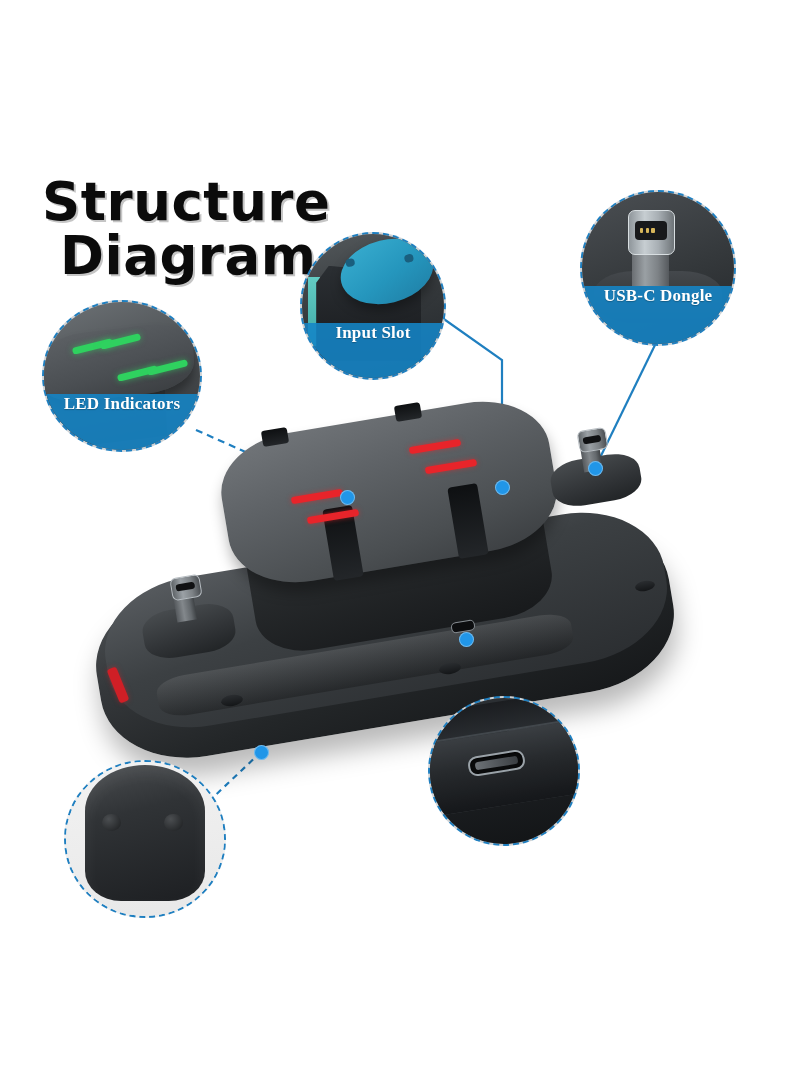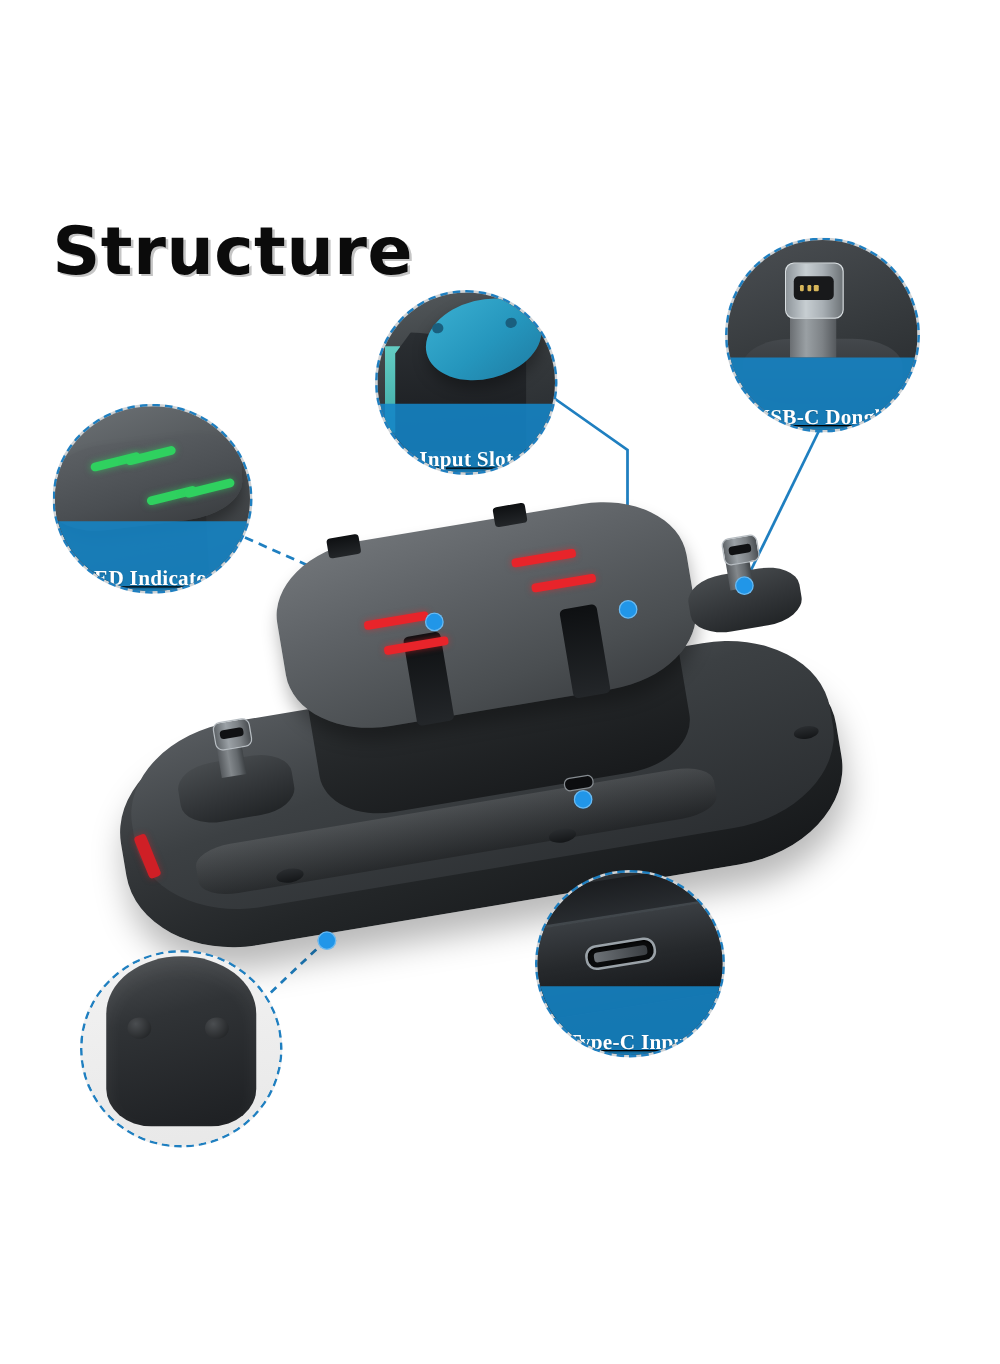--- a/index.html
+++ b/index.html
@@ -49,23 +49,22 @@
     position: absolute;
     inset: 0;
     overflow: hidden;
   }
   .callout .banner {
     position: absolute;
     left: 0; right: 0; bottom: 0;
     height: 38%;
     background: rgba(20,133,199,0.88);
     display: flex;
-    align-items: flex-end;
+    align-items: flex-start;
     justify-content: center;
-    text-decoration: underline;
   }
   .callout .banner span {
     font-family: "Liberation Serif", serif;
     font-weight: 700;
     color: #ffffff;
     font-size: 17px;
     letter-spacing: 0.2px;
     text-shadow: 0 1px 1px rgba(0,0,0,0.25);
     white-space: nowrap;
   }
@@ -299,20 +298,21 @@
     transform: rotate(-9.5deg);
   }
 </style>
 </head>
 <body>
 
 <div id="page">
 
   <div id="title-block">
     <div class="title-line">Structure</div>
+    <div class="title-line second">Diagram</div>
   </div>
 
   <svg id="connectors" viewBox="0 0 800 1091">
 
     <path d="M196,430 L347,497" stroke="#1f7fc0" stroke-width="2.2" fill="none" stroke-dasharray="7 5"></path>
 
     <path d="M424,305 L502,360 L502,487" stroke="#1f7fc0" stroke-width="2.2" fill="none"></path>
 
     <path d="M655,345 L595,468" stroke="#1f7fc0" stroke-width="2.2" fill="none"></path>
 
@@ -361,21 +361,21 @@
     <div class="dev-foot" style="left:540px; top:186px; width:20px; height:10px;"></div>
     <div class="dev-foot" style="left:126px; top:300px; width:22px; height:11px;"></div>
   </div>
 
   <div class="anchor-dot" style="left:340px; top:490px;"></div>
   <div class="anchor-dot" style="left:495px; top:480px;"></div>
   <div class="anchor-dot" style="left:588px; top:461px;"></div>
   <div class="anchor-dot" style="left:459px; top:632px;"></div>
   <div class="anchor-dot" style="left:254px; top:745px;"></div>
 
-  <div class="callout" style="left:42px; top:323px; width:160px; height:152px;">
+  <div class="callout" style="left:42px; top:300px; width:160px; height:152px;">
     <div class="photo">
       <div class="led-bg"></div>
       <div class="led-body"></div>
       <div class="led-deck"></div>
       <div class="led-strip" style="left:18%; top:28%;"></div>
       <div class="led-strip" style="left:36%; top:24%;"></div>
       <div class="led-strip" style="left:47%; top:46%;"></div>
       <div class="led-strip" style="left:66%; top:42%;"></div>
     </div>
     <div class="banner">
@@ -418,23 +418,20 @@
 
   <div class="callout" style="left:428px; top:696px; width:152px; height:150px;">
     <div class="photo">
       <div class="tc-bg"></div>
       <div class="tc-top"></div>
       <div class="tc-face"></div>
       <div class="tc-port">
         <div class="tc-port-inner"></div>
       </div>
     </div>
-    <div class="banner">
-      <span>Type-C Input</span>
-    </div>
   </div>
 
   <div class="callout" style="left:64px; top:760px; width:162px; height:158px; background:#efefef;">
     <div class="photo">
       <div class="ap-bg"></div>
       <div class="ap-body">
         <div class="ap-pad" style="left:14%; top:36%;"></div>
         <div class="ap-pad" style="left:66%; top:36%;"></div>
       </div>
     </div>

